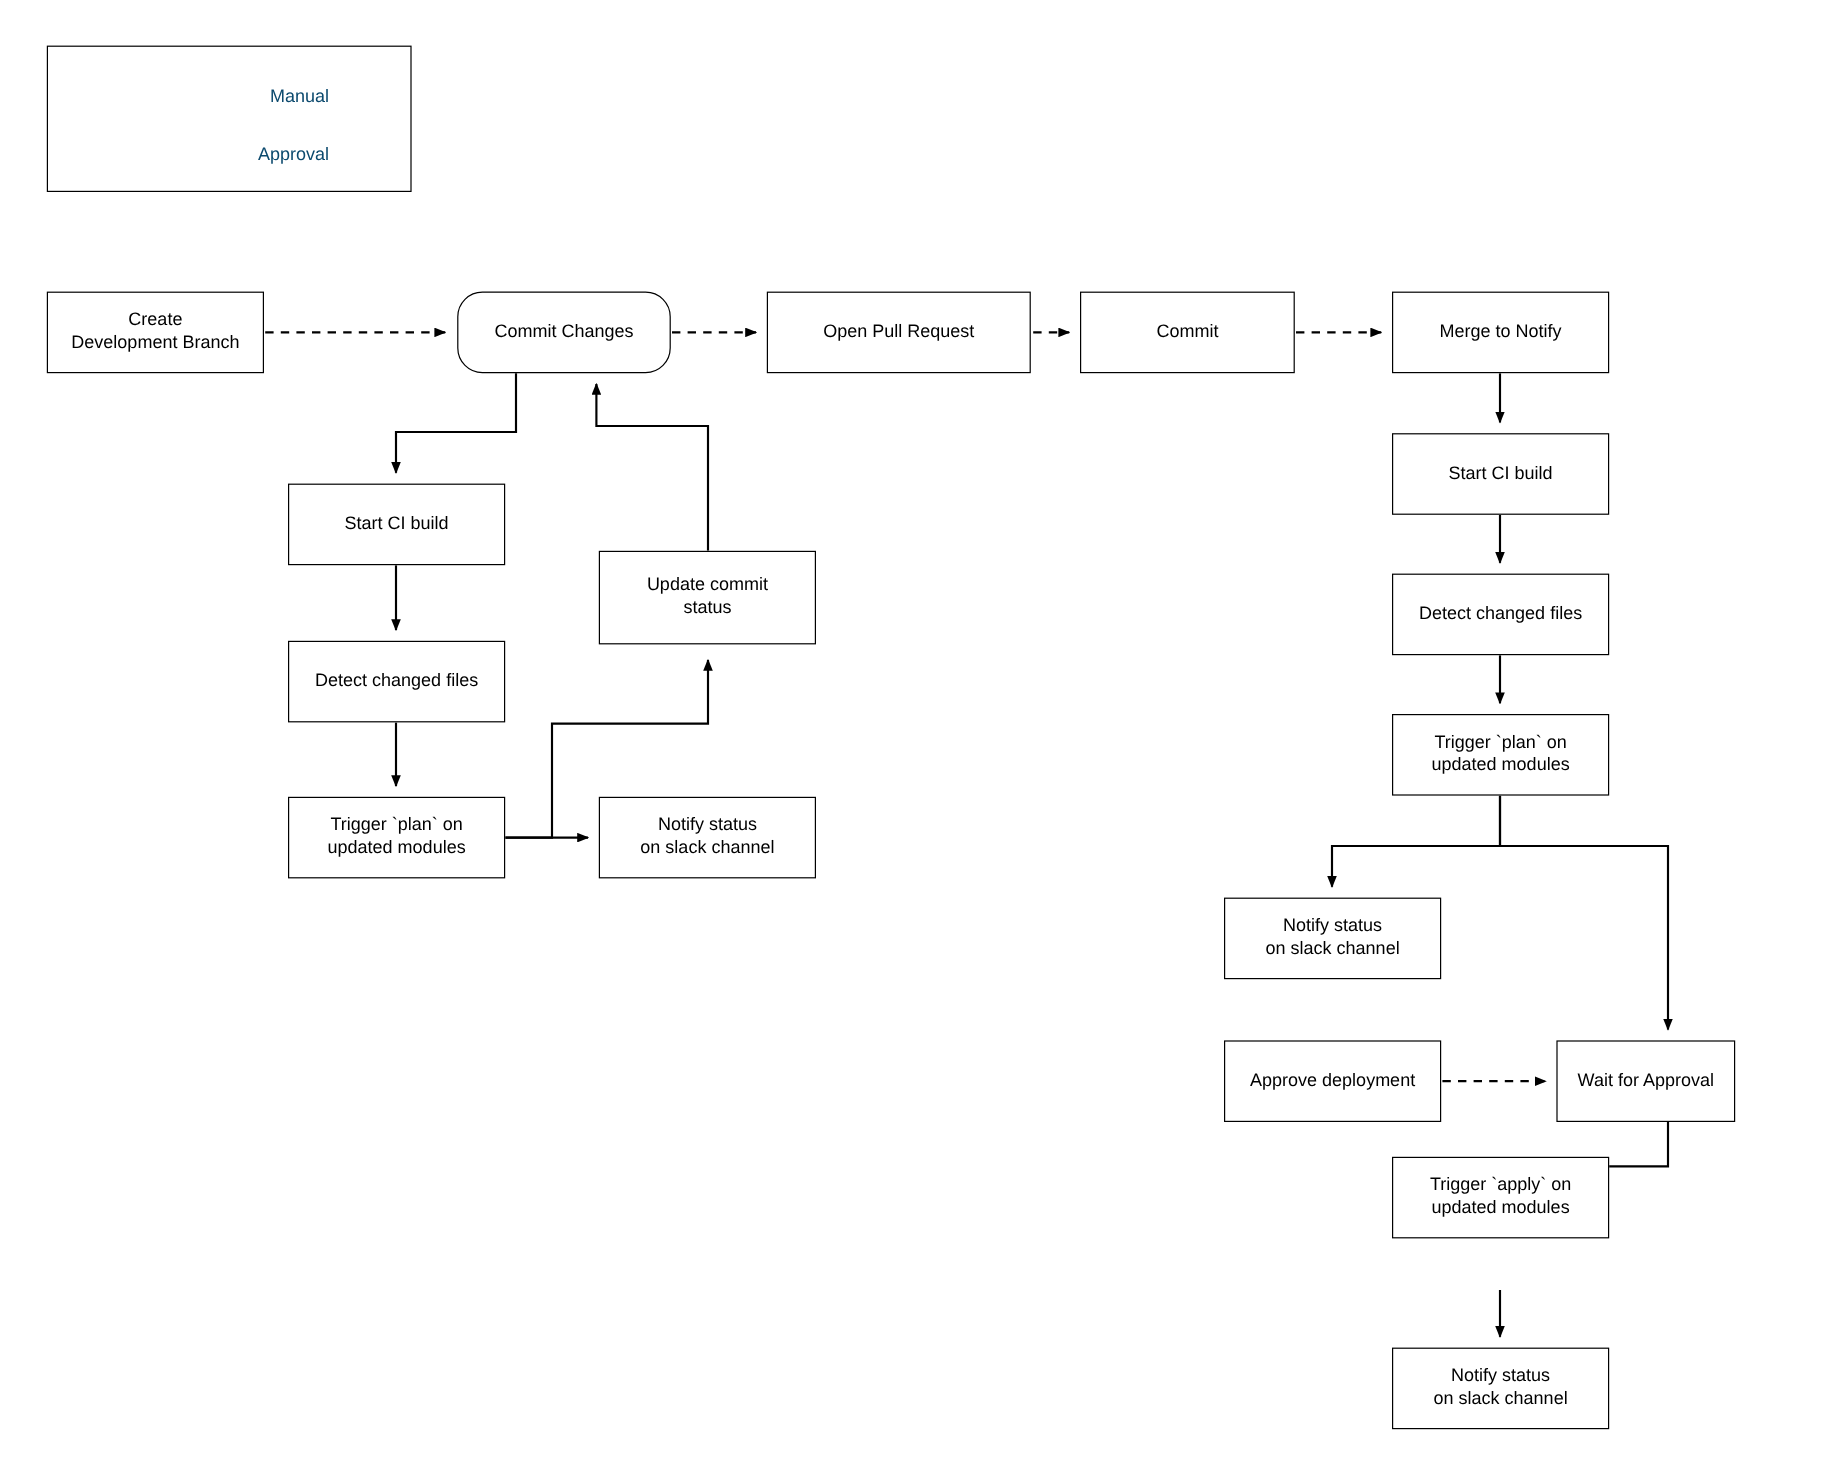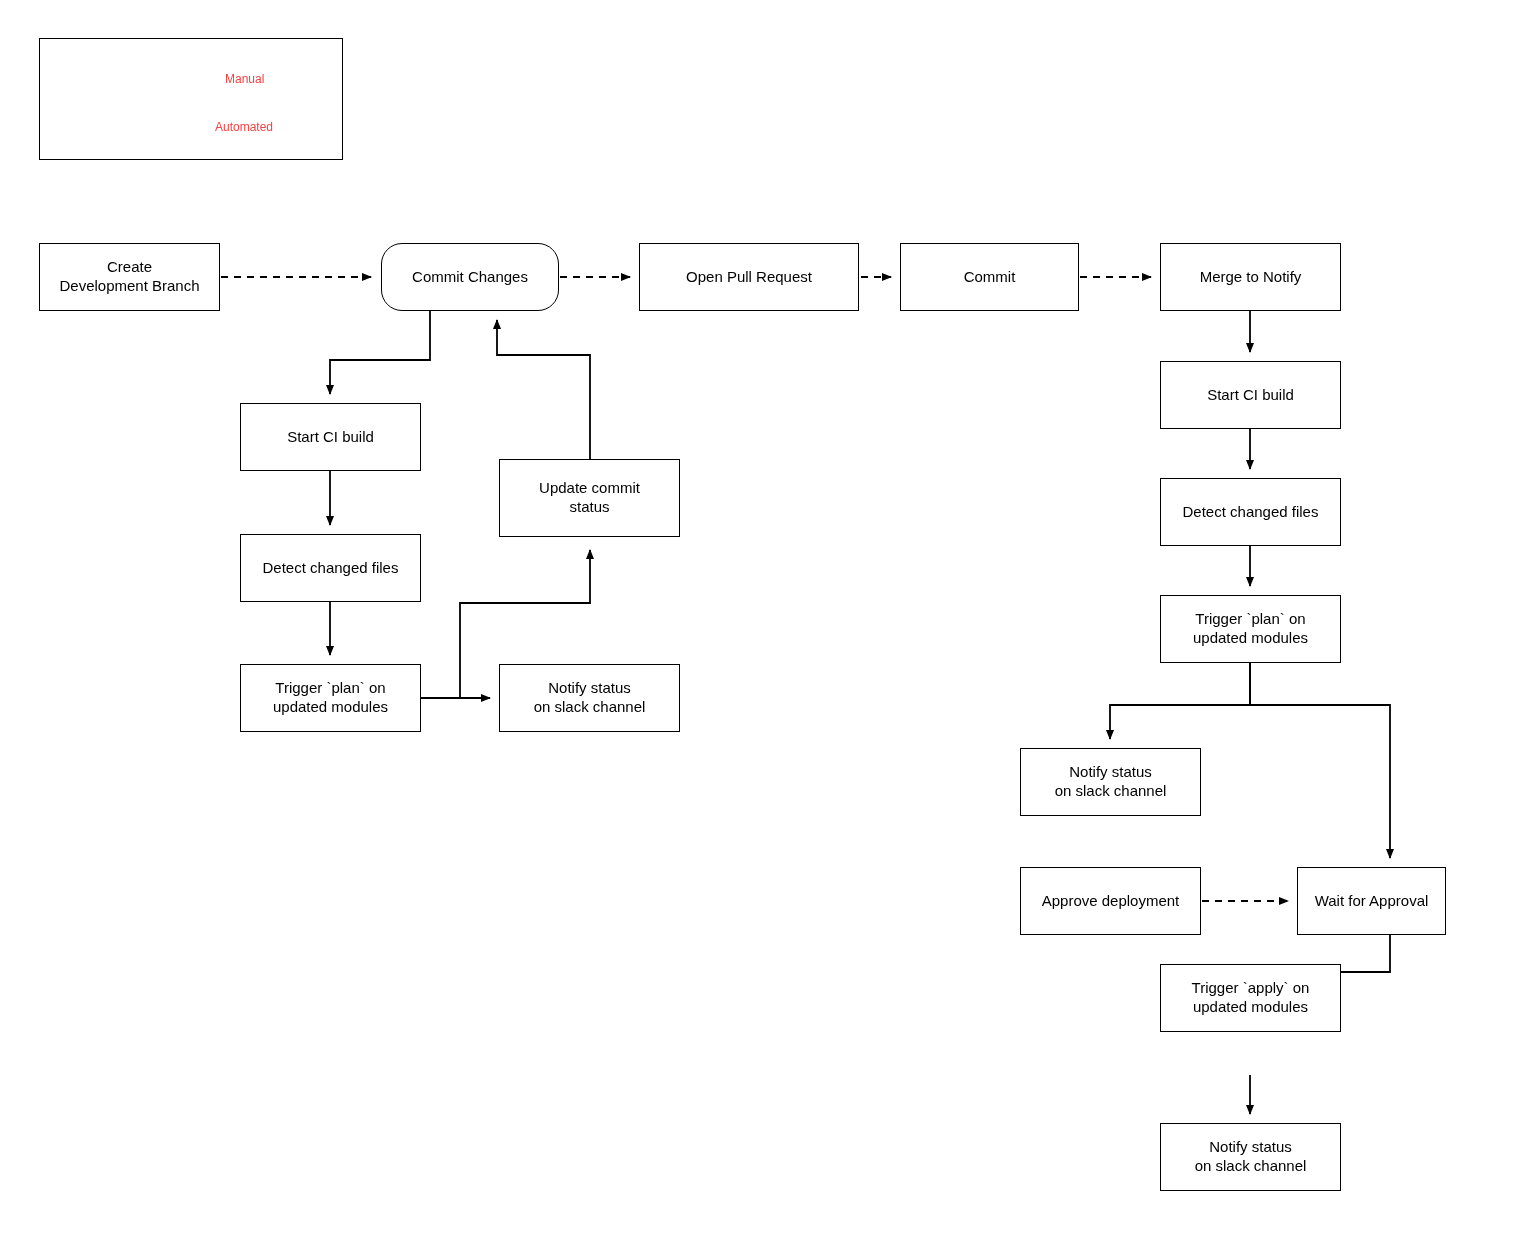--- a/index.html
+++ b/index.html
@@ -33,22 +33,22 @@
     white-space: pre-line;
   }
   .legend-box {
     position: absolute;
     box-sizing: border-box;
     border: 1.5px solid #000000;
     background: #ffffff;
   }
   .legend-label {
     position: absolute;
-    font-size: 12px;
-    color: #ef4444;
+    font-size: 15px;
+    color: #0c4a6e;
     white-space: nowrap;
   }
   svg.edges {
     position: absolute;
     left: 0;
     top: 0;
     width: 1520px;
     height: 1235px;
     pointer-events: none;
   }
@@ -89,21 +89,21 @@
     <line x1="1250" y1="546" x2="1250" y2="586" stroke="#000000" stroke-width="1.8" marker-end="url(#arrow)"></line>
     <path d="M 1250 663 L 1250 705 L 1110 705 L 1110 739" fill="none" stroke="#000000" stroke-width="1.8" marker-end="url(#arrow)"></path>
     <path d="M 1250 663 L 1250 705 L 1390 705 L 1390 858" fill="none" stroke="#000000" stroke-width="1.8" marker-end="url(#arrow)"></path>
     <line x1="1202" y1="901" x2="1288" y2="901" stroke="#000000" stroke-width="1.8" stroke-dasharray="7,6" marker-end="url(#arrow)"></line>
     <path d="M 1390 935 L 1390 972 L 1250 972 L 1250 998" fill="none" stroke="#000000" stroke-width="1.8" marker-end="url(#arrow)"></path>
     <line x1="1250" y1="1075" x2="1250" y2="1114" stroke="#000000" stroke-width="1.8" marker-end="url(#arrow)"></line>
   </svg>
 
   <div class="legend-box" style="left:39px; top:38px; width:304px; height:122px;"></div>
   <div class="legend-label" style="left:225px; top:72px;">Manual</div>
-  <div class="legend-label" style="left:215px; top:120px;">Automated</div>
+  <div class="legend-label" style="left:215px; top:120px;">Approval</div>
 
   <div class="node" style="left:39px; top:243px; width:181px; height:68px;">Create
 Development Branch</div>
   <div class="node" style="left:381px; top:243px; width:178px; height:68px;border-radius:21px;">Commit Changes</div>
   <div class="node" style="left:639px; top:243px; width:220px; height:68px;">Open Pull Request</div>
   <div class="node" style="left:900px; top:243px; width:179px; height:68px;">Commit</div>
   <div class="node" style="left:1160px; top:243px; width:181px; height:68px;">Merge to Notify</div>
 
   <div class="node" style="left:240px; top:403px; width:181px; height:68px;">Start CI build</div>
   <div class="node" style="left:240px; top:534px; width:181px; height:68px;">Detect changed files</div>

